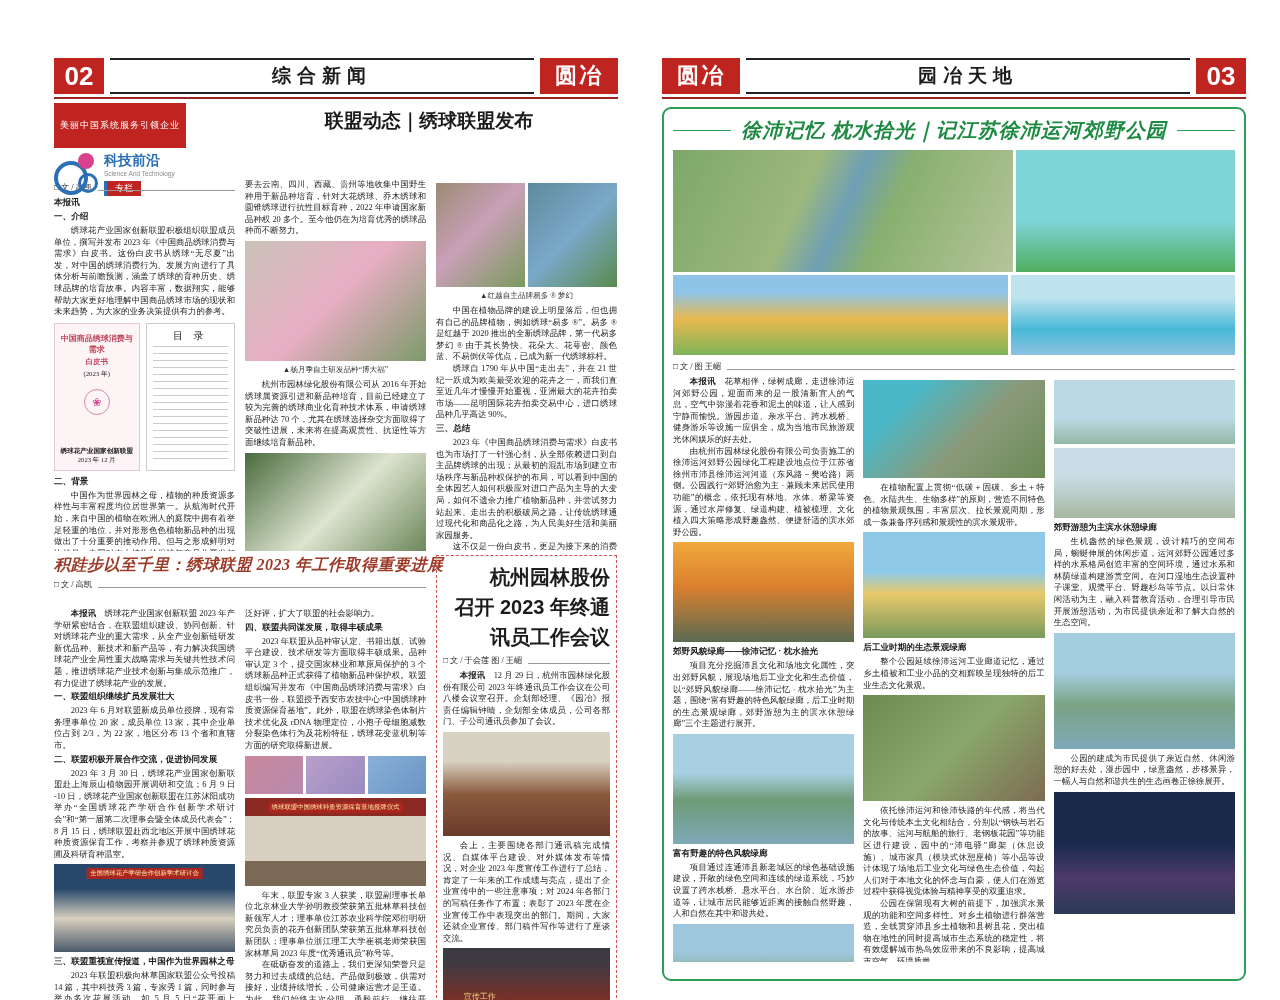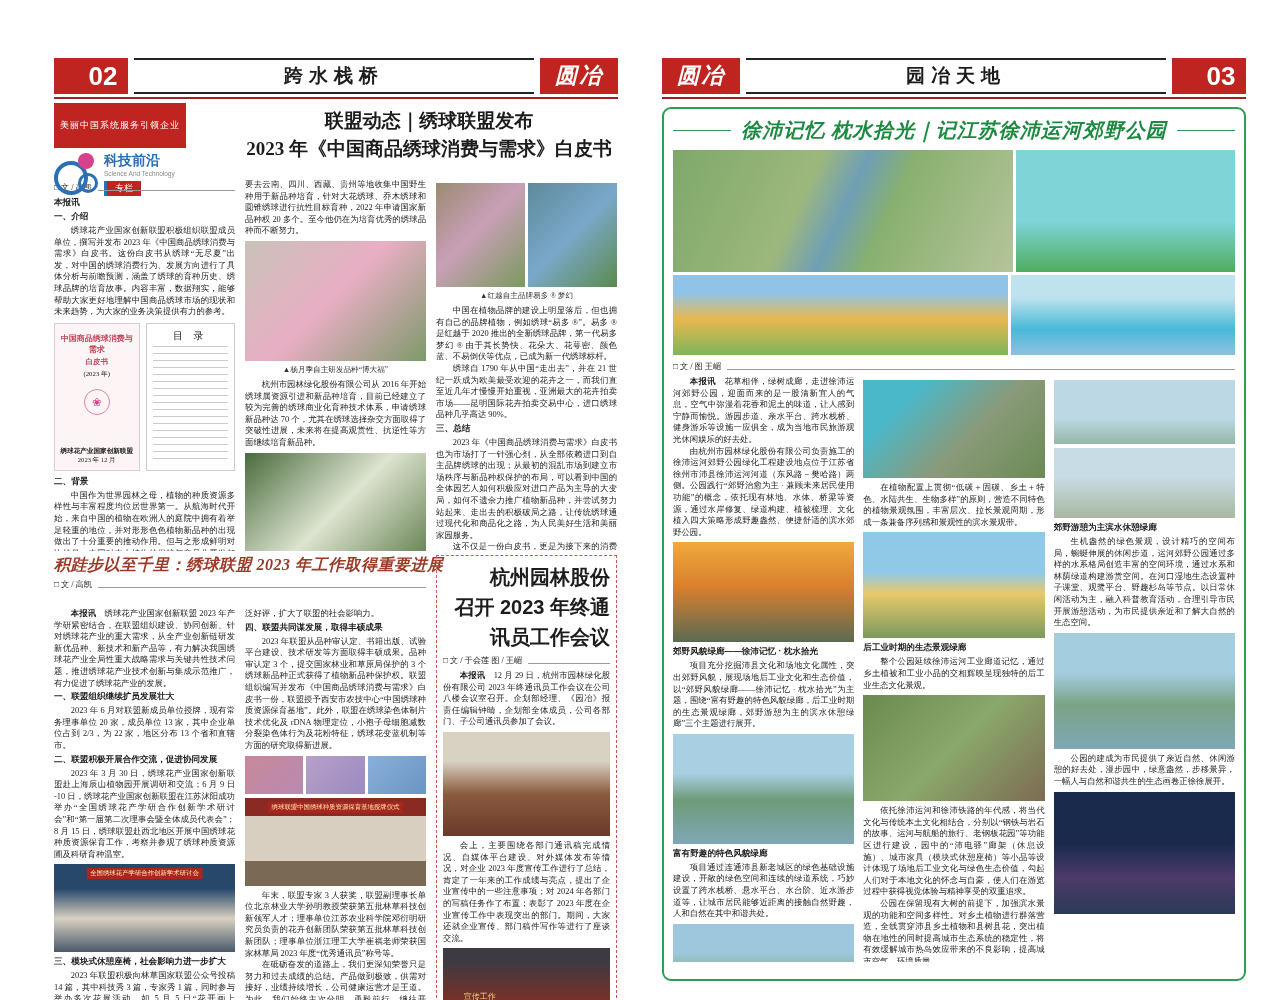--- a/index.html
+++ b/index.html
@@ -3,22 +3,22 @@
 <meta charset="utf-8">
 <style>
   html,body{margin:0;padding:0;background:#fff;width:1280px;height:1000px;overflow:hidden;
     font-family:"Liberation Serif","DejaVu Serif",serif;color:#1c1c1c;}
   .page{position:absolute;top:58px;}
   #pageL{left:54px;width:564px;}
   #pageR{left:662px;width:584px;}
   
   .hdr{display:flex;align-items:stretch;height:36px;}
   .numbox,.mastbox{background:#bf2420;color:#fff;display:flex;align-items:center;justify-content:center;}
-  .numbox{width:50px;font-family:"Liberation Sans",sans-serif;font-size:26px;font-weight:bold;padding-left:24px;}
-  .mastbox{width:78px;font-size:22px;font-weight:bold;font-style:italic;letter-spacing:2px;}
+  .numbox{width:50px;font-family:"Liberation Sans",sans-serif;font-size:26px;font-weight:bold;}
+  .mastbox{width:78px;font-size:22px;font-weight:bold;letter-spacing:2px;}
   .hdr-bar{flex:1;margin:0 6px;border-top:2px solid #222;border-bottom:2px solid #222;
     display:flex;align-items:center;justify-content:center;font-size:19px;font-weight:bold;letter-spacing:6px;}
   .hdr-rule{height:2px;background:#9a2420;margin-top:3px;}
   
   .main-top{display:flex;margin-top:4px;height:70px;}
   .mt-left{width:186px;}
   .banner{background:#bf2420;color:#fff;font-family:"Liberation Sans",sans-serif;font-size:9px;
     letter-spacing:1px;padding:16px 6px;display:inline-block;margin-bottom:4px;}
   .techlogo{display:flex;align-items:center;gap:6px;}
   .circles{position:relative;width:44px;height:42px;}
@@ -109,21 +109,21 @@
   .crow .ph{margin:0;}
   .colsR{height:586px;gap:9px;margin-top:2px;}
   .colsR .col{width:182px;}
 </style>
 </head>
 <body>
 
 <div class="page" id="pageL">
   <div class="hdr">
     <div class="numbox">02</div>
-    <div class="hdr-bar">跨水栈桥</div>
+    <div class="hdr-bar">综合新闻</div>
     <div class="mastbox">圆冶</div>
   </div>
   <div class="hdr-rule"></div>
 
   <div class="main-top">
     <div class="mt-left">
       <span class="banner">美丽中国系统服务引领企业</span>
       <div class="techlogo">
         <span class="circles">
             <i class="c1"></i>
@@ -132,21 +132,20 @@
           </span>
         <span>
           <div class="tl-name">科技前沿</div>
           <div class="tl-sub">Science And Technology</div>
           <span class="tl-tag">专栏</span>
         </span>
       </div>
     </div>
     <div class="headA">
       <div>联盟动态｜绣球联盟发布</div>
-      <div>2023 年《中国商品绣球消费与需求》白皮书</div>
     </div>
   </div>
 
   <div class="cols colsA">
     <div class="col">
       <div class="byline">□ 文 / 高凯</div>
       <div>
           <div class="bh">本报讯</div>
           <div class="bh">一、介绍</div>
           <p class="bp">绣球花产业国家创新联盟积极组织联盟成员单位，撰写并发布 2023 年《中国商品绣球消费与需求》白皮书。这份白皮书从绣球“无尽夏”出发，对中国的绣球消费行为、发展方向进行了具体分析与前瞻预测，涵盖了绣球的育种历史、绣球品牌的培育故事。内容丰富，数据翔实，能够帮助大家更好地理解中国商品绣球市场的现状和未来趋势，为大家的业务决策提供有力的参考。</p>
@@ -196,21 +195,21 @@
       <div class="cols colsB">
         <div class="col">
             <p class="bp"><strong>本报讯　</strong>绣球花产业国家创新联盟 2023 年产学研紧密结合，在联盟组织建设、协同创新、针对绣球花产业的重大需求，从全产业创新链研发新优品种、新技术和新产品等，有力解决我国绣球花产业全局性重大战略需求与关键共性技术问题，推进绣球花产业技术创新与集成示范推广，有力促进了绣球花产业的发展。</p>
             <div class="bh">一、联盟组织继续扩员发展壮大</div>
             <p class="bp">2023 年 6 月对联盟新成员单位授牌，现有常务理事单位 20 家，成员单位 13 家，其中企业单位占到 2/3，为 22 家，地区分布 13 个省和直辖市。</p>
             <div class="bh">二、联盟积极开展合作交流，促进协同发展</div>
             <p class="bp">2023 年 3 月 30 日，绣球花产业国家创新联盟赴上海辰山植物园开展调研和交流；6 月 9 日 -10 日，绣球花产业国家创新联盟在江苏沭阳成功举办“全国绣球花产学研合作创新学术研讨会”和“第一届第二次理事会暨全体成员代表会”；8 月 15 日，绣球联盟赴西北地区开展中国绣球花种质资源保育工作，考察并参观了绣球种质资源圃及科研育种温室。</p>
             <div class="ph g-conf" style="height: 88px;">
               <div class="pbanner">全国绣球花产学研合作创新学术研讨会</div>
             </div>
-            <div class="bh">三、模块式休憩座椅，社会影响力进一步扩大</div>
+            <div class="bh">三、联盟重视宣传报道，中国作为世界园林之母</div>
             <p class="bp">2023 年联盟积极向林草国家联盟公众号投稿 14 篇，其中科技秀 3 篇，专家秀 1 篇，同时参与举办多次花展活动，如 5 月 5 日“花开画上海”2023 奉贤区全域花展上海（国际）花展绣球主题展，5 月 19 日—6 月 24 日“迎亚运 · 紫阳记忆”第九届八仙花主题展，5 月 20 日联盟共同主办“风情游你 · 花花集市”2023 年桐乡市第四届绣球花展，这些活动受到广</p>
           </div>
         <div class="col">
             <p class="bp" style="text-indent: 0px;">泛好评，扩大了联盟的社会影响力。</p>
             <div class="bh">四、联盟共同谋发展，取得丰硕成果</div>
             <p class="bp">2023 年联盟从品种审认定、书籍出版、试验平台建设、技术研发等方面取得丰硕成果。品种审认定 3 个，提交国家林业和草原局保护的 3 个绣球新品种正式获得了植物新品种保护权。联盟组织编写并发布《中国商品绣球消费与需求》白皮书一份，联盟授予西安市农技中心“中国绣球种质资源保育基地”。此外，联盟在绣球染色体制片技术优化及 rDNA 物理定位，小孢子母细胞减数分裂染色体行为及花粉特征，绣球花变蓝机制等方面的研究取得新进展。</p>
             <div class="prow" style="height: 38px;">
               <div class="ph g-p1"></div>
               <div class="ph g-p2"></div>
               <div class="ph g-p3"></div>

